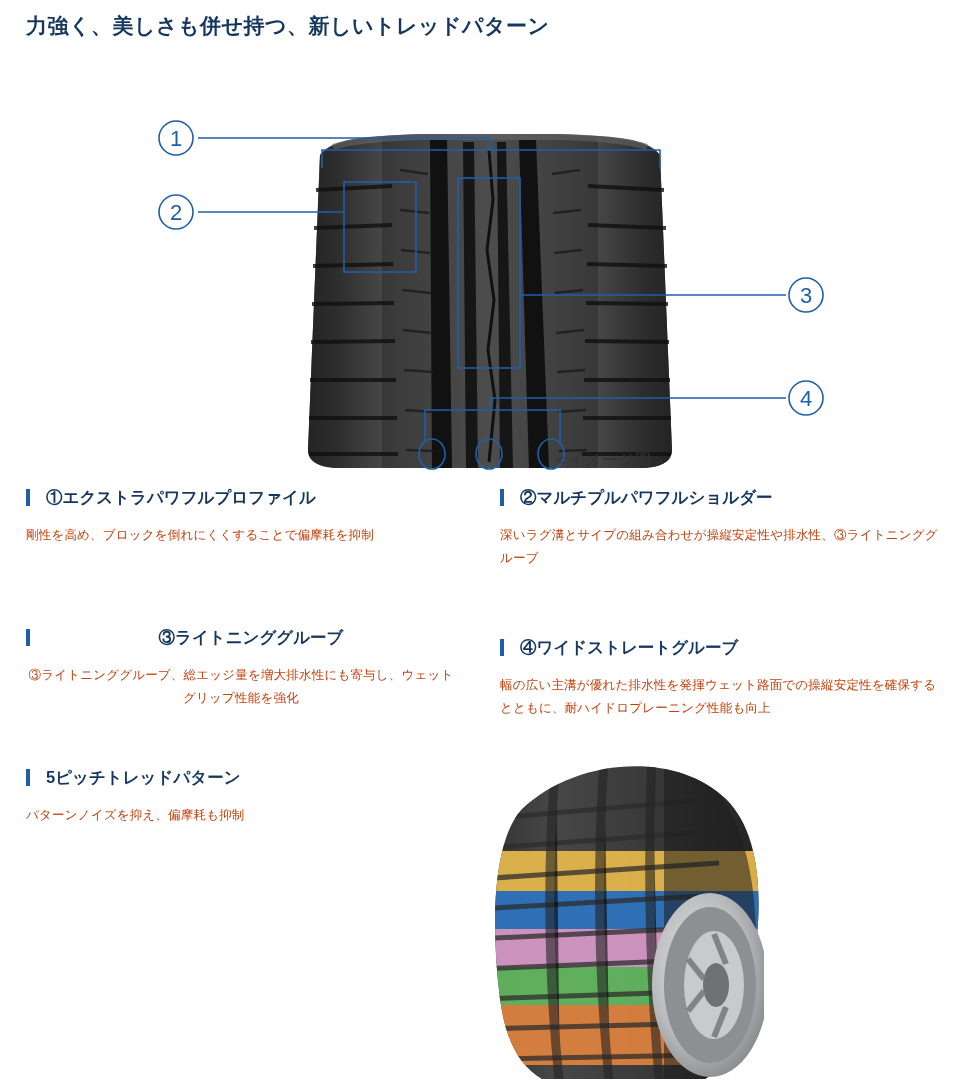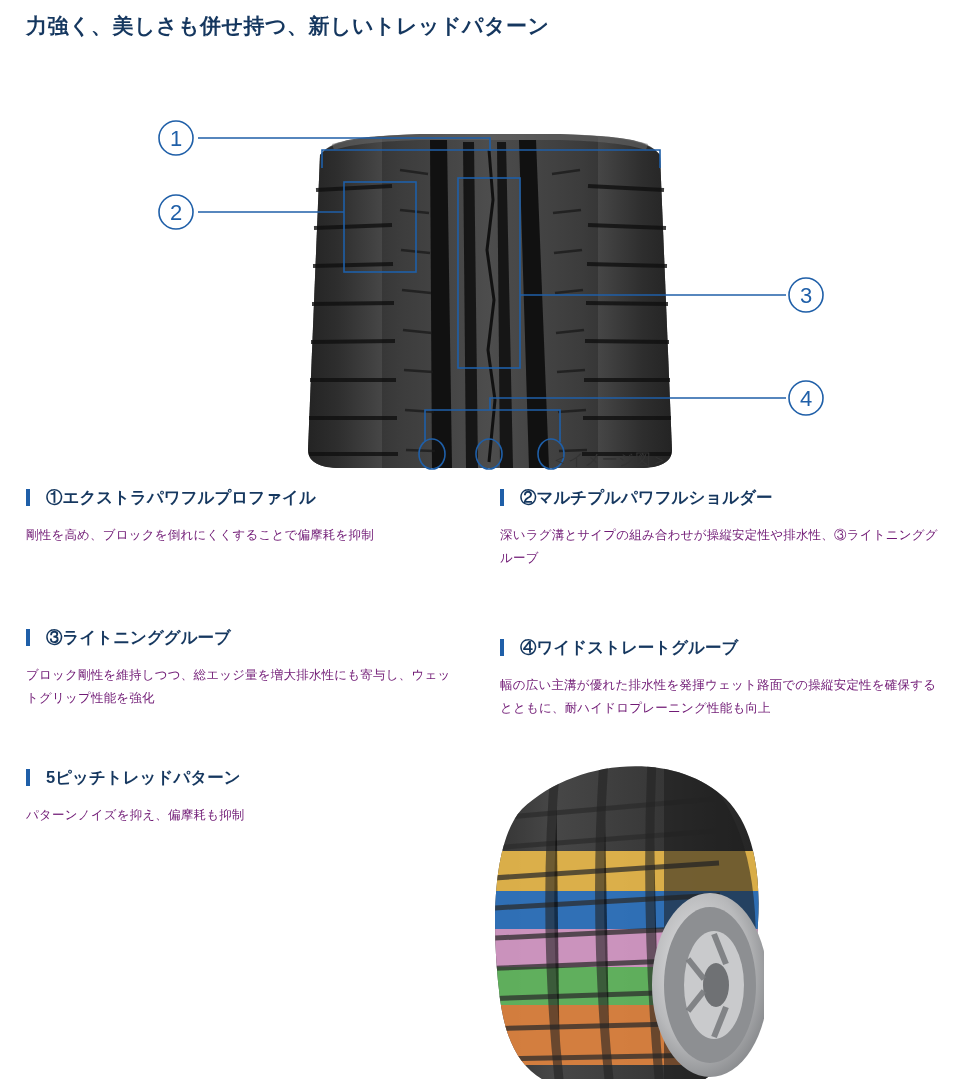--- a/index.html
+++ b/index.html
@@ -74,27 +74,27 @@
     left: 0;
     top: 1px;
     width: 4px;
     height: 17px;
     background: #1f5fa8;
   }
   .feature p {
     margin: 0;
     font-size: 12.5px;
     line-height: 1.85;
-    color: #701a75;
+    color: #c2410c;
     letter-spacing: 0.2px;
   }
 
   .f1 { left: 26px;  top: 0;   width: 430px; }
   .f2 { left: 500px; top: 0;   width: 440px; }
-  .f3 { left: 26px;  top: 140px; width: 430px; }
+  .f3 { left: 26px;  top: 140px; width: 430px; text-align: center; }
   .f4 { left: 500px; top: 144px; width: 440px; margin-top: 6px; }
   .f5 { left: 26px;  top: 280px; width: 430px; }
 
   
   .tyre-photo {
     position: absolute;
     right: 0px;
     bottom: 0px;
     width: 300px;
     height: 320px;
@@ -238,21 +238,21 @@
       <p>剛性を高め、ブロックを倒れにくくすることで偏摩耗を抑制</p>
     </div>
 
     <div class="feature f2">
       <h3>②マルチプルパワフルショルダー</h3>
       <p>深いラグ溝とサイプの組み合わせが操縦安定性や排水性、③ライトニンググルーブ</p>
     </div>
 
     <div class="feature f3">
       <h3>③ライトニンググルーブ</h3>
-      <p>ブロック剛性を維持しつつ、総エッジ量を増大排水性にも寄与し、ウェットグリップ性能を強化</p>
+      <p>③ライトニンググルーブ、総エッジ量を増大排水性にも寄与し、ウェットグリップ性能を強化</p>
     </div>
 
     <div class="feature f4">
       <h3>④ワイドストレートグルーブ</h3>
       <p>幅の広い主溝が優れた排水性を発揮ウェット路面での操縦安定性を確保するとともに、耐ハイドロプレーニング性能も向上</p>
     </div>
 
     <div class="feature f5">
       <h3>5ピッチトレッドパターン</h3>
       <p>パターンノイズを抑え、偏摩耗も抑制</p>

